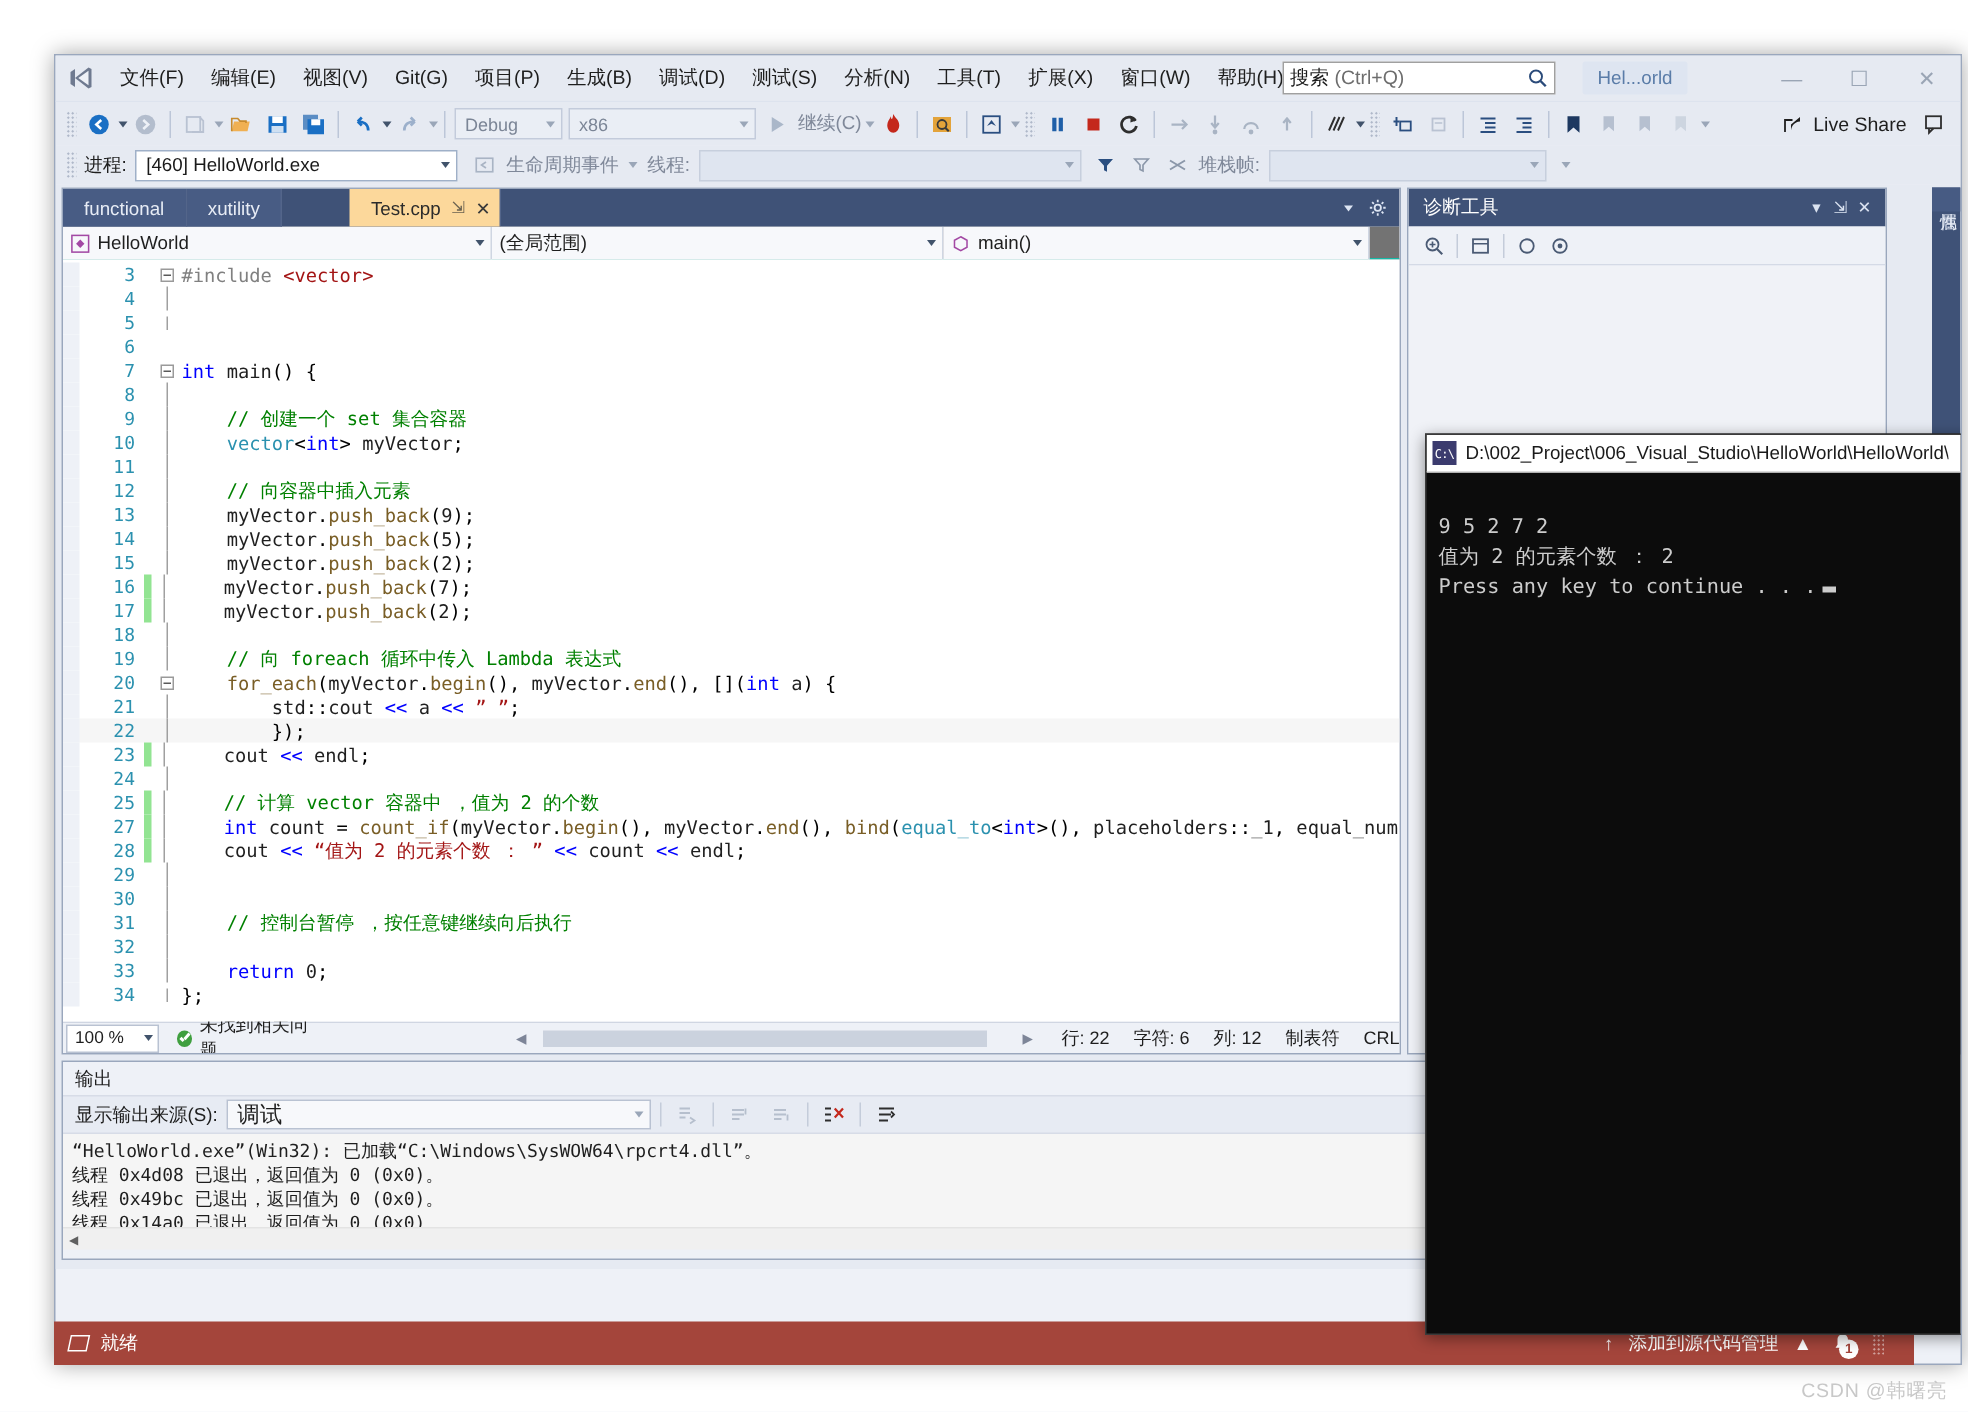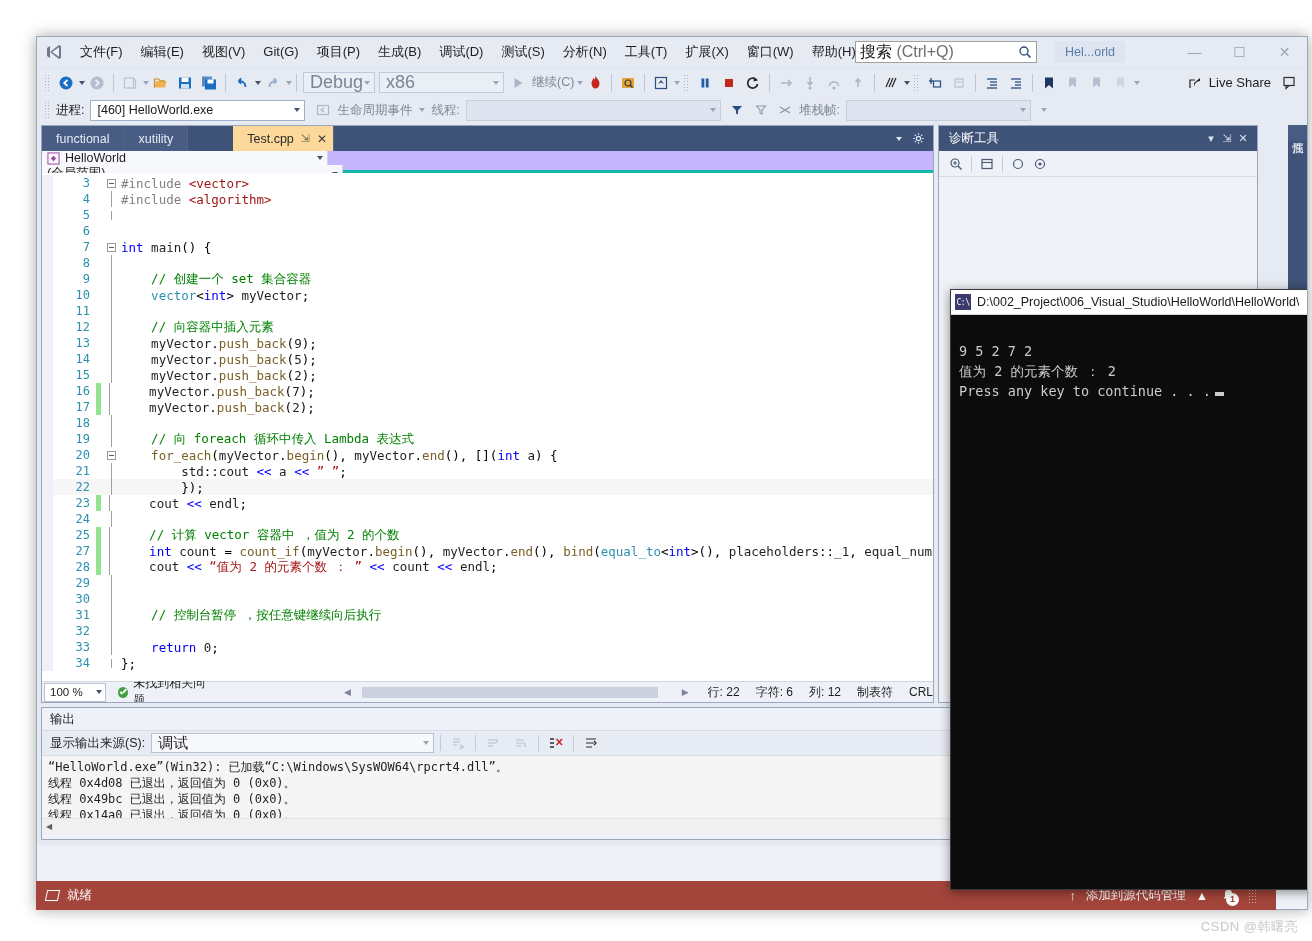--- a/index.html
+++ b/index.html
@@ -55,21 +55,21 @@
   .searchbox {
     position: absolute;
     left: 818px; top: 4px;
     width: 182px; height: 22px;
     background: #ffffff;
     border: 1px solid #a0a0a0;
     display: flex; align-items: center;
     padding: 0 4px;
   }
   .searchbox .ph {
-    font-size: 16px; color: #6d6d6d; flex: 1;
+    font-size: 13px; color: #6d6d6d; flex: 1;
     overflow: hidden; white-space: nowrap;
   }
   .searchbox .ph b { color: #1a1a1a; font-weight: normal; }
   .search-icon { width: 14px; height: 14px; }
   .sln-chip {
     position: absolute;
     left: 1018px; top: 4px;
     height: 22px; line-height: 22px;
     padding: 0 10px;
     font-size: 12.5px;
@@ -116,21 +116,21 @@
     margin-left: 1px;
   }
   .caret.dim { border-top-color: #9aa6b8; }
   .tb-combo {
     height: 21px;
     min-width: 72px;
     background: #eaeef5;
     border: 1px solid #c3cbdb;
     display: flex; align-items: center;
     padding: 0 4px 0 6px;
-    font-size: 18px;
+    font-size: 12px;
     color: #7b8596;
     margin: 0 2px;
     justify-content: space-between;
   }
   .tb-label {
     font-size: 12.5px; color: #7f8899;
     padding: 0 2px; white-space: nowrap;
   }
   .live-share {
     display: flex; align-items: center; gap: 5px;
@@ -209,24 +209,23 @@
   }
   .tab .pin { font-size: 11px; color: #6a6250; }
   .tab .x { font-size: 12px; color: #3a3a3a; }
   .tab-right {
     position: absolute; right: 0; top: 0;
     height: 25px; display: flex; align-items: center; gap: 10px;
     padding-right: 8px;
   }
   .navbar {
     height: 22px;
-    background: #c4b5fd;
+    background: #737373;
     display: flex; align-items: stretch;
-    border-bottom: 3px solid #14b8a6;
-    flex-direction: column;
+    border-bottom: 1px solid #14b8a6;
   }
   .nav-combo {
     height: 22px;
     display: flex; align-items: center;
     font-size: 12.5px; color: #1e1e1e;
     background: #f7f8fb;
     border-right: 1px solid #cfd6e2;
     padding: 0 4px 0 5px;
     justify-content: space-between;
     gap: 6px;
@@ -899,21 +898,21 @@
               </svg>
               <span>main()</span>
             </span>
             <span class="caret"></span>
           </div>
         </div>
 
         <div class="codepane">
           <div class="code-rows">
               <div class="crow"><div class="gutter-sel"></div><div class="lnum">3</div><div class="change-bar"></div><div class="fold"><div class="box"></div></div><div class="codetext"><span class="pp">#include</span> <span class="st">&lt;vector&gt;</span></div></div>
-              <div class="crow"><div class="gutter-sel"></div><div class="lnum">4</div><div class="change-bar"></div><div class="fold"><div class="vline"></div></div><div class="codetext"><span class="pp">#include</span> <span class="st">&lt;algorithm&gt;</span></div></div>
+              <div class="crow"><div class="gutter-sel"></div><div class="lnum">4</div><div class="change-bar"></div><div class="fold"><div class="vline"></div></div></div>
               <div class="crow"><div class="gutter-sel"></div><div class="lnum">5</div><div class="change-bar"></div><div class="fold"><div class="vline" style="height: 9px; align-self: flex-start;"></div></div></div>
               <div class="crow"><div class="gutter-sel"></div><div class="lnum">6</div><div class="change-bar"></div><div class="fold"></div><div class="codetext">&nbsp;</div></div>
               <div class="crow"><div class="gutter-sel"></div><div class="lnum">7</div><div class="change-bar"></div><div class="fold"><div class="box"></div></div><div class="codetext"><span class="k">int</span> <span class="id">main</span>() {</div></div>
               <div class="crow"><div class="gutter-sel"></div><div class="lnum">8</div><div class="change-bar"></div><div class="fold"><div class="vline"></div></div><div class="codetext">&nbsp;</div></div>
               <div class="crow"><div class="gutter-sel"></div><div class="lnum">9</div><div class="change-bar"></div><div class="fold"><div class="vline"></div></div><div class="codetext">    <span class="cm">// 创建一个 set 集合容器</span></div></div>
               <div class="crow"><div class="gutter-sel"></div><div class="lnum">10</div><div class="change-bar"></div><div class="fold"><div class="vline"></div></div><div class="codetext">    <span class="ty">vector</span>&lt;<span class="k">int</span>&gt; <span class="id">myVector</span>;</div></div>
               <div class="crow"><div class="gutter-sel"></div><div class="lnum">11</div><div class="change-bar"></div><div class="fold"><div class="vline"></div></div><div class="codetext">&nbsp;</div></div>
               <div class="crow"><div class="gutter-sel"></div><div class="lnum">12</div><div class="change-bar"></div><div class="fold"><div class="vline"></div></div><div class="codetext">    <span class="cm">// 向容器中插入元素</span></div></div>
               <div class="crow"><div class="gutter-sel"></div><div class="lnum">13</div><div class="change-bar"></div><div class="fold"><div class="vline"></div></div><div class="codetext">    <span class="id">myVector</span>.<span class="fn">push_back</span>(<span class="num">9</span>);</div></div>
               <div class="crow"><div class="gutter-sel"></div><div class="lnum">14</div><div class="change-bar"></div><div class="fold"><div class="vline"></div></div><div class="codetext">    <span class="id">myVector</span>.<span class="fn">push_back</span>(<span class="num">5</span>);</div></div>

